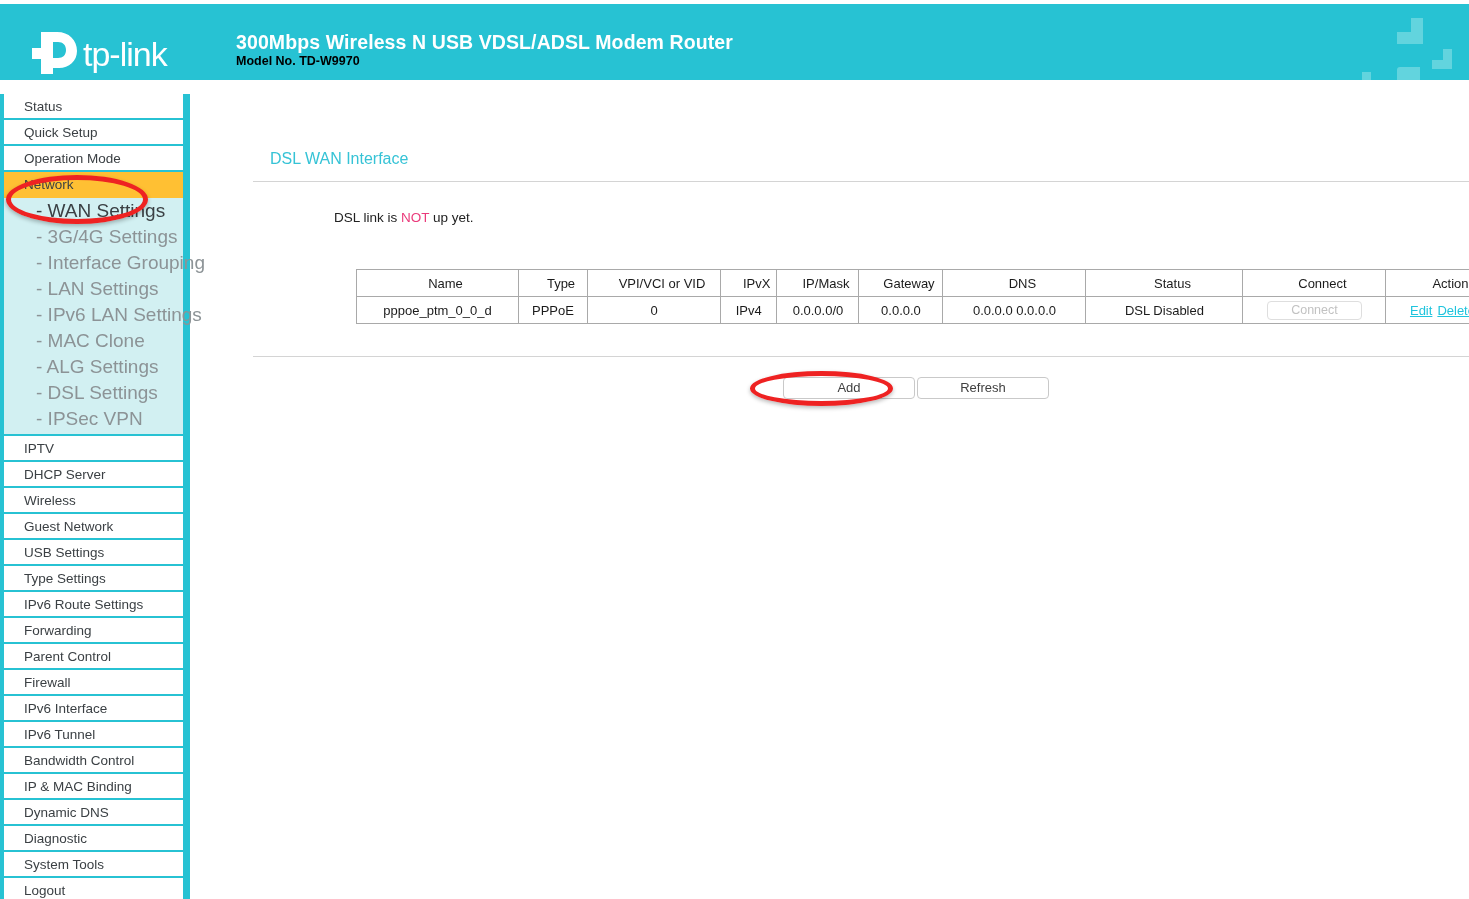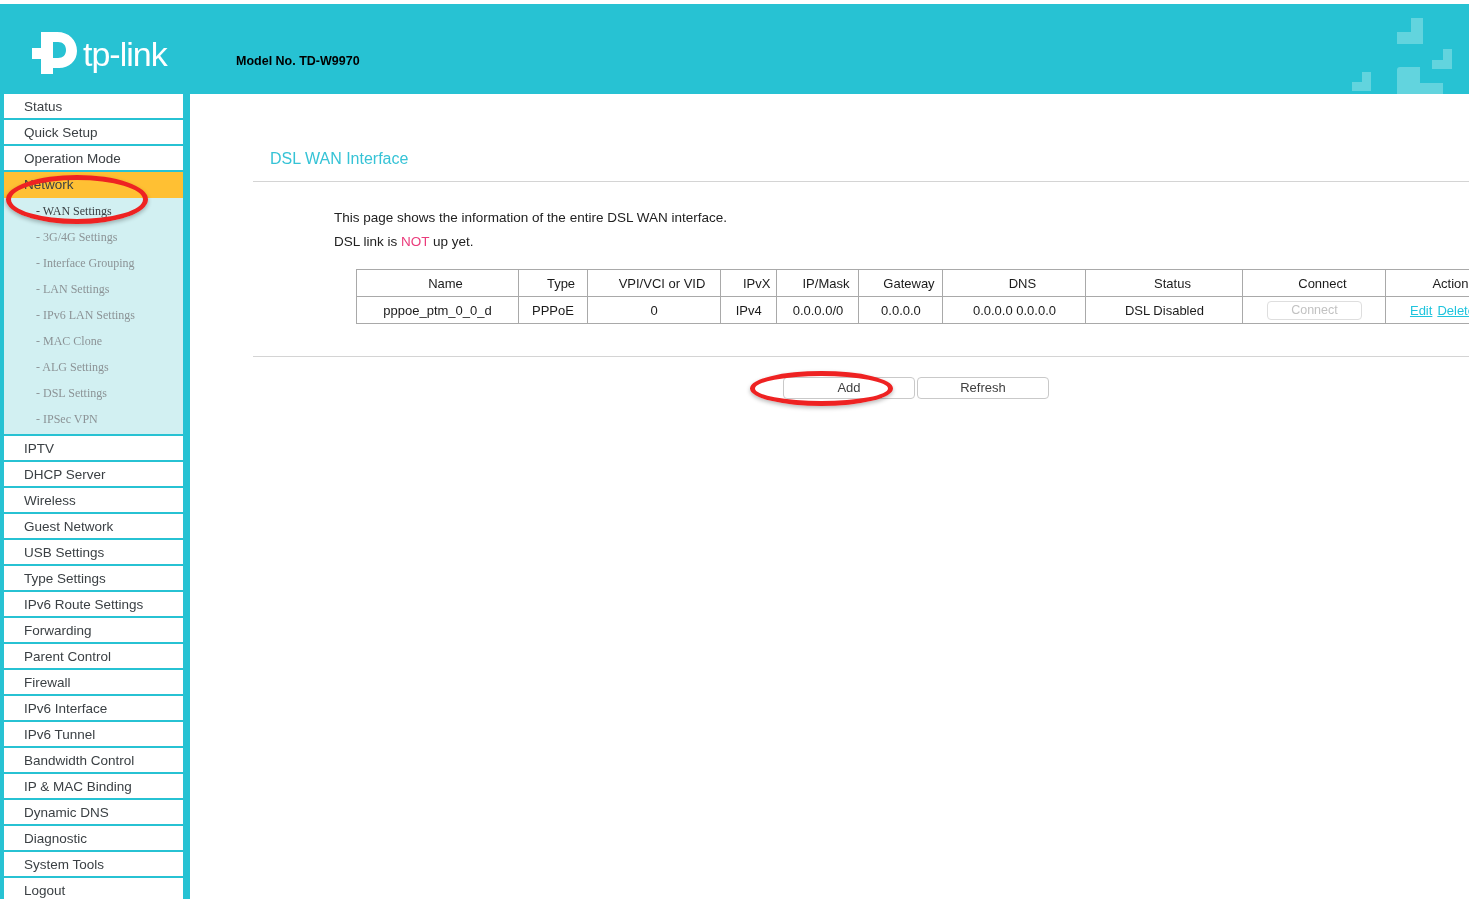--- a/index.html
+++ b/index.html
@@ -13,21 +13,21 @@
   #page {
     position: relative;
     width: 1469px; height: 899px;
     background: #ffffff;
   }
 
   
   .header {
     position: absolute;
     left: 0; top: 4px;
-    width: 1469px; height: 90px;
+    width: 1469px; height: 76px;
     background: #27c2d3;
     overflow: hidden;
   }
   .logo-wrap {
     position: absolute;
     left: 27px; top: 24px;
     width: 160px; height: 48px;
   }
   .logo-svg { display: block; }
   .header-title {
@@ -84,26 +84,25 @@
   }
   .nav-item.active {
     background: #ffc033;
     border-bottom: none;
   }
   .sub-group { background: #d2f0f2; padding-bottom: 2px; }
   .sub-item {
     height: 26px;
     line-height: 26px;
     padding-left: 32px;
-    font-size: 12px;
+    font-size: 19px;
     color: #3b4044;
     background: #d2f0f2;
     white-space: nowrap;
     cursor: pointer;
-    font-family: Liberation Serif, serif;
   }
   .sub-item.first { color: #3b4044; }
   .sub-item.dim { color: #8c9396; }
   .sub-group-end { border-bottom: 2px solid #27c2d3; }
 
   
   .main {
     position: absolute;
     left: 190px; top: 94px;
     width: 1279px; height: 805px;
@@ -236,20 +235,21 @@
   <div class="header">
     <div class="logo-wrap">
       <svg class="logo-svg" width="160" height="48" viewBox="0 0 160 48" aria-hidden="true">
 
         <path d="M30 4 C42 4 50 12 50 23 C50 33 42 40 32 40 L26 40 L26 46 L14 46 L14 31 L5 31 L5 20 L14 20 L14 4 Z
                  M26 14 L26 30 L31 30 C36 30 39 27 39 22 C39 17 36 14 31 14 Z" fill="#ffffff"></path>
 
         <text x="56" y="38" font-family="Liberation Sans, sans-serif" font-size="34" fill="#ffffff" font-weight="500" letter-spacing="-1">tp-link</text>
       </svg>
     </div>
+    <div class="header-title">300Mbps Wireless N USB VDSL/ADSL Modem Router</div>
     <div class="header-model">Model No. TD-W9970</div>
 
     <div class="deco d4"></div>
     <div class="deco d4b"></div>
     <div class="deco d1"></div>
     <div class="deco d1b"></div>
     <div class="deco d2"></div>
     <div class="deco d2b"></div>
     <div class="deco d3"></div>
     <div class="deco d3b"></div>
@@ -295,21 +295,20 @@
       <div class="nav-item">Logout</div>
     </div>
   </div>
 
   <div class="main">
 
     <div class="page-title">DSL WAN Interface</div>
     <div class="hr1"></div>
 
     <div class="intro">
-      <div>This page shows the information of the entire DSL WAN interface.</div>
       <div><span>DSL link is </span><span class="not-word">NOT</span><span> up yet.</span></div>
     </div>
 
     <div class="tbl-wrap">
       <table class="wan">
         <thead>
           <tr>
             <th class="c-name">Name</th>
             <th class="c-type">Type</th>
             <th class="c-vpi">VPI/VCI or VID</th>

